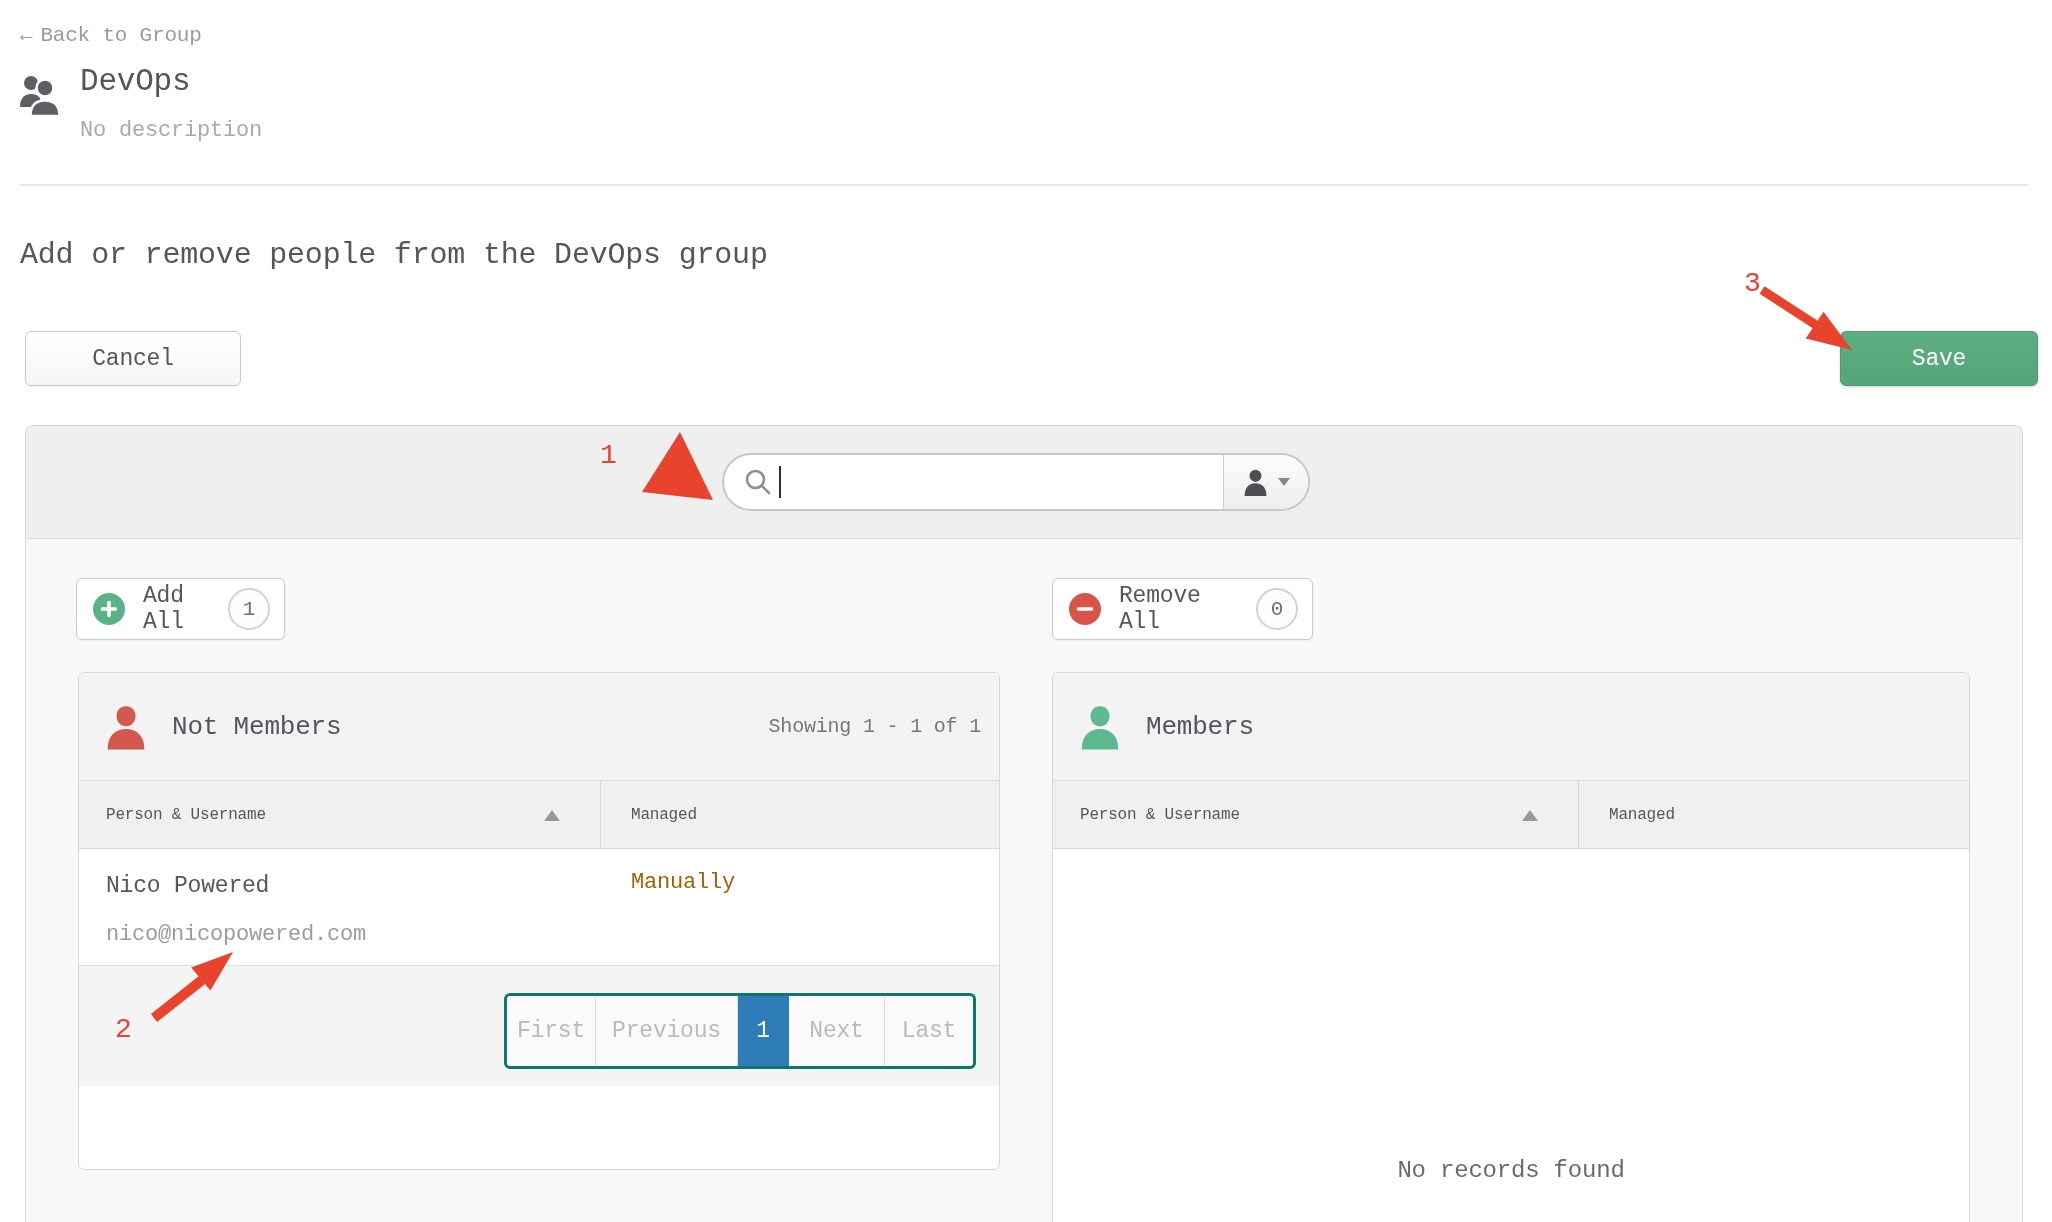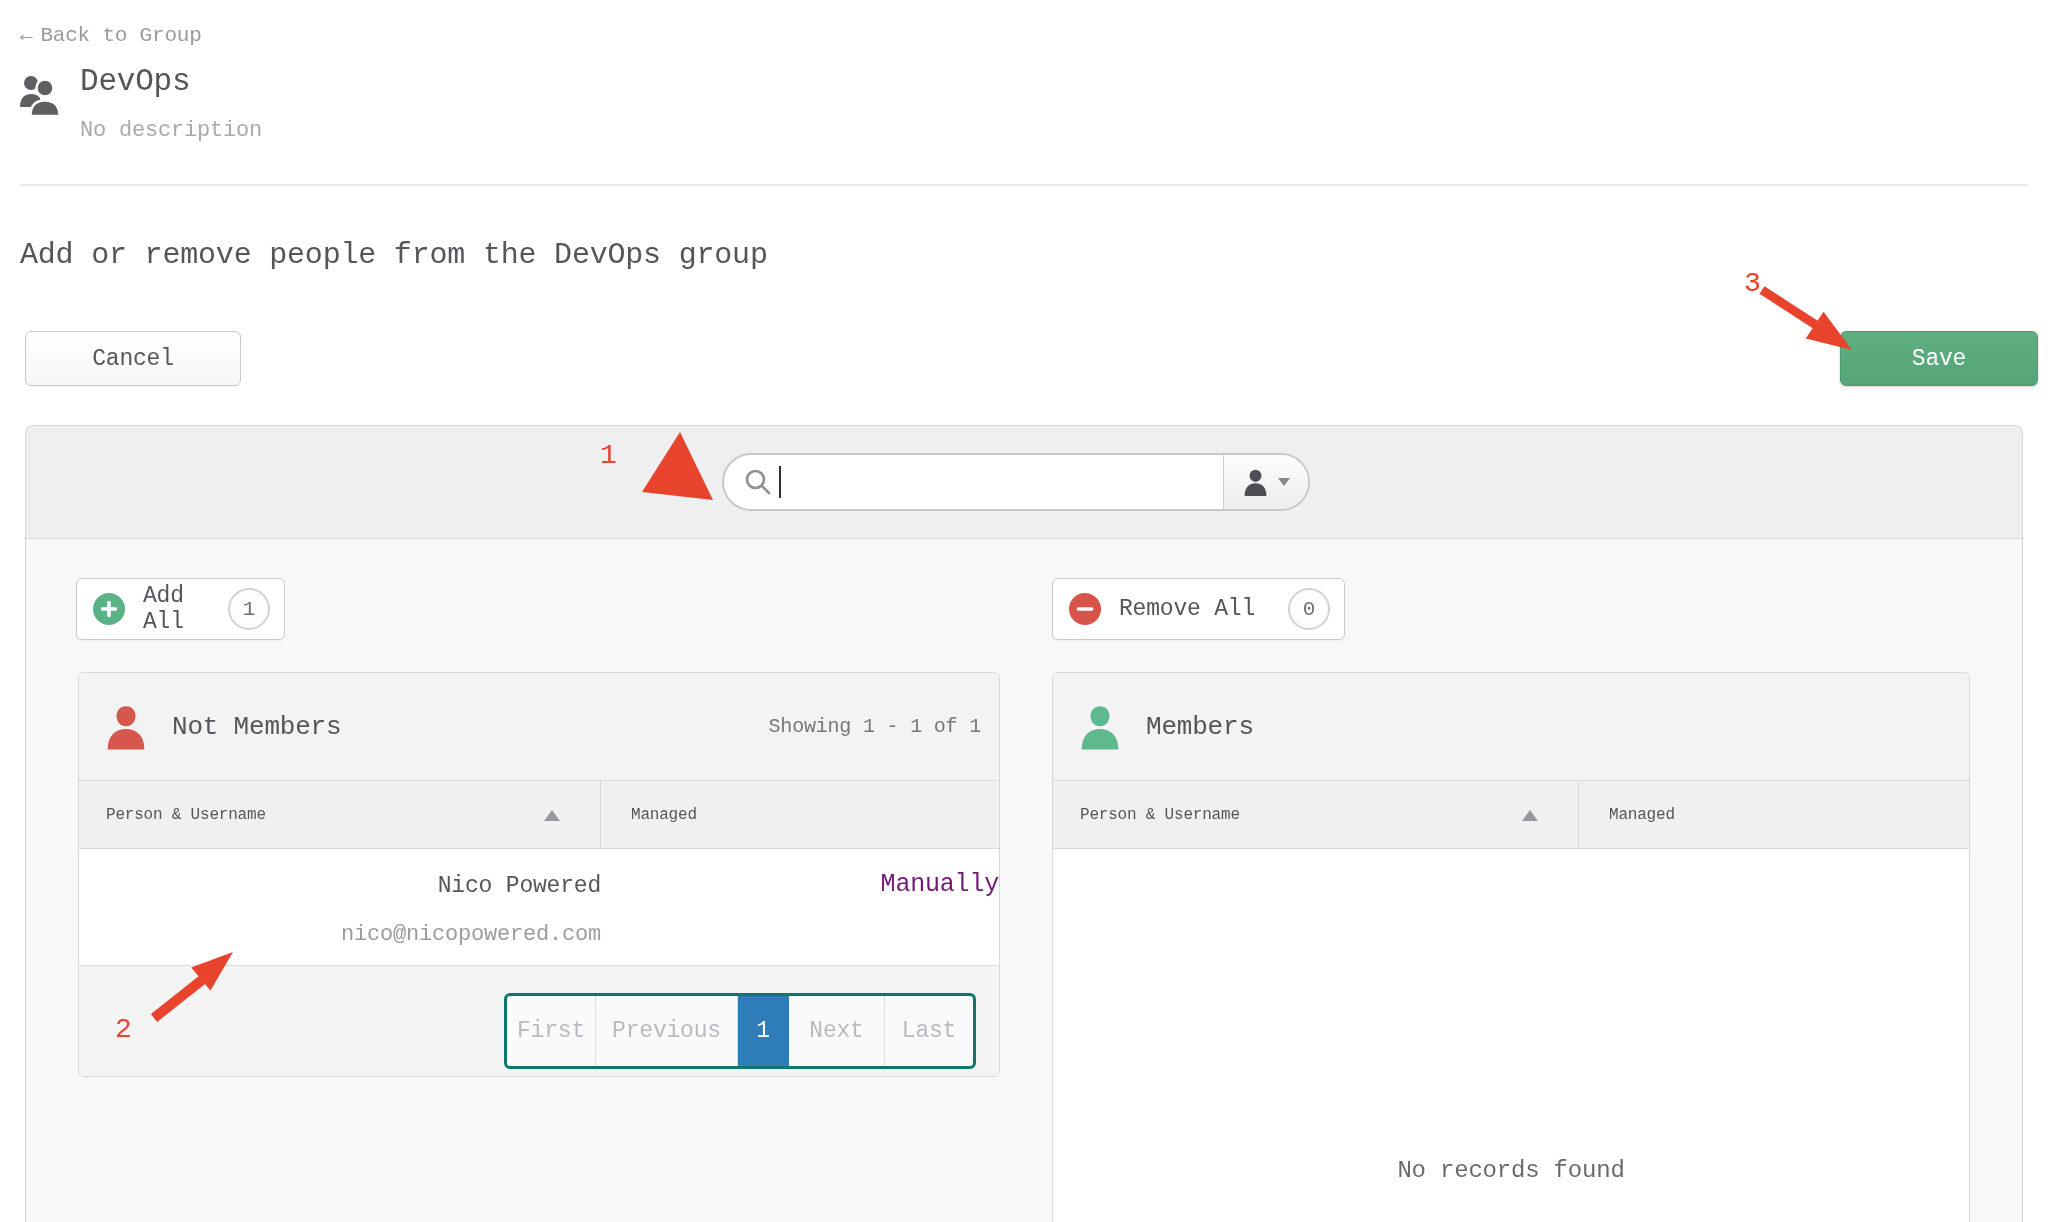--- a/index.html
+++ b/index.html
@@ -47,48 +47,48 @@
   .search-person-zone{width:84px;display:flex;align-items:center;justify-content:center;gap:9px;
                       border-left:1px solid #cfcfcf;background:linear-gradient(#fdfdfd,#ededee);
                       border-radius:0 29px 29px 0;cursor:pointer;}
   .caret-down{width:0;height:0;border-left:6px solid transparent;border-right:6px solid transparent;
               border-top:8px solid #87878c;}
 
   
   .bulk-btn{display:flex;align-items:center;background:#ffffff;border:1px solid #cbcbcb;border-radius:6px;
             box-shadow:0 1px 2px rgba(0,0,0,.05);cursor:pointer;box-sizing:border-box;}
   .add-all-btn{left:76px;top:578px;width:209px;height:62px;padding:0 14px 0 16px;}
-  .remove-all-btn{left:1052px;top:578px;width:293px;height:62px;padding:0 14px 0 16px;}
+  .remove-all-btn{left:1052px;top:578px;width:261px;height:62px;padding:0 14px 0 16px;}
   .bulk-ico{width:32px;height:32px;border-radius:50%;display:flex;align-items:center;justify-content:center;flex:none;}
   .bulk-ico.green{background:#5bb287;}
   .bulk-ico.red{background:#d8544b;}
   .bulk-label{font-size:23px;color:#55565b;margin:0 auto 0 18px;padding-right:14px;}
   .count-badge{min-width:42px;height:42px;box-sizing:border-box;border:2px solid #d2d2d2;border-radius:22px;
                display:flex;align-items:center;justify-content:center;background:#fdfdfd;color:#6f6f74;
                font-size:21px;padding:0 12px;flex:none;}
 
   
   .list-panel{background:#ffffff;border:1px solid #d8d8d8;border-radius:6px;box-sizing:border-box;overflow:hidden;}
-  .left-panel{left:78px;top:672px;width:922px;height:405px;text-align:right;}
+  .left-panel{left:78px;top:672px;width:922px;height:498px;}
   .right-panel{left:1052px;top:672px;width:918px;height:550px;border-bottom:none;border-radius:6px 6px 0 0;}
   .panel-head{height:108px;background:#f3f3f4;border-bottom:1px solid #dddddd;display:flex;align-items:center;
               padding:0 18px 0 27px;box-sizing:border-box;}
   .panel-person{width:40px;height:50px;margin-right:26px;flex:none;}
   .panel-title{font-size:26px;color:#55565b;}
   .panel-showing{margin-left:auto;font-size:20px;color:#76767c;}
   .thead{height:68px;background:#f0f0f1;border-bottom:1px solid #d8d8d8;display:flex;box-sizing:border-box;}
   .th{display:flex;align-items:center;box-sizing:border-box;font-size:16px;color:#55565b;position:relative;}
   .th.col1{width:522px;border-right:1px solid #d8d8d8;padding-left:27px;}
   .right-panel .th.col1{width:526px;}
   .th.col2{flex:1;padding-left:30px;}
   .sort-asc{position:absolute;right:40px;top:50%;margin-top:-5px;width:0;height:0;
             border-left:8px solid transparent;border-right:8px solid transparent;border-bottom:11px solid #97979d;}
   .trow{display:flex;height:116px;background:#ffffff;box-sizing:border-box;}
   .td.col1{width:522px;padding:24px 0 0 27px;box-sizing:border-box;}
-  .td.col2{flex:1;padding:21px 0 0 30px;box-sizing:border-box;font-size:25px;color:#701a75;}
+  .td.col2{flex:1;padding:21px 0 0 30px;box-sizing:border-box;font-size:22px;color:#a16207;}
   .person-name{font-size:23px;color:#55565b;}
   .person-username{font-size:22px;color:#9b9ba1;margin-top:23px;}
   .panel-foot{height:121px;background:#f4f4f5;border-top:1px solid #dddddd;position:relative;box-sizing:border-box;}
   .pagination{position:absolute;right:23px;top:27px;height:70px;display:flex;border:3px solid #0f766e;
               border-radius:6px;overflow:hidden;background:#fafafb;}
   .pg-btn{display:flex;align-items:center;justify-content:center;font-size:23px;color:#b7bac0;cursor:pointer;
           border-right:1px solid #dddddd;box-sizing:border-box;}
   .pg-btn:last-child{border-right:none;}
   .pg-first{width:89px;}.pg-prev{width:142px;}.pg-next{width:96px;}.pg-last{width:88px;}
   .pg-current{width:51px;background:#2e7cb8;color:#ffffff;border-right:1px solid #2e7cb8;}

